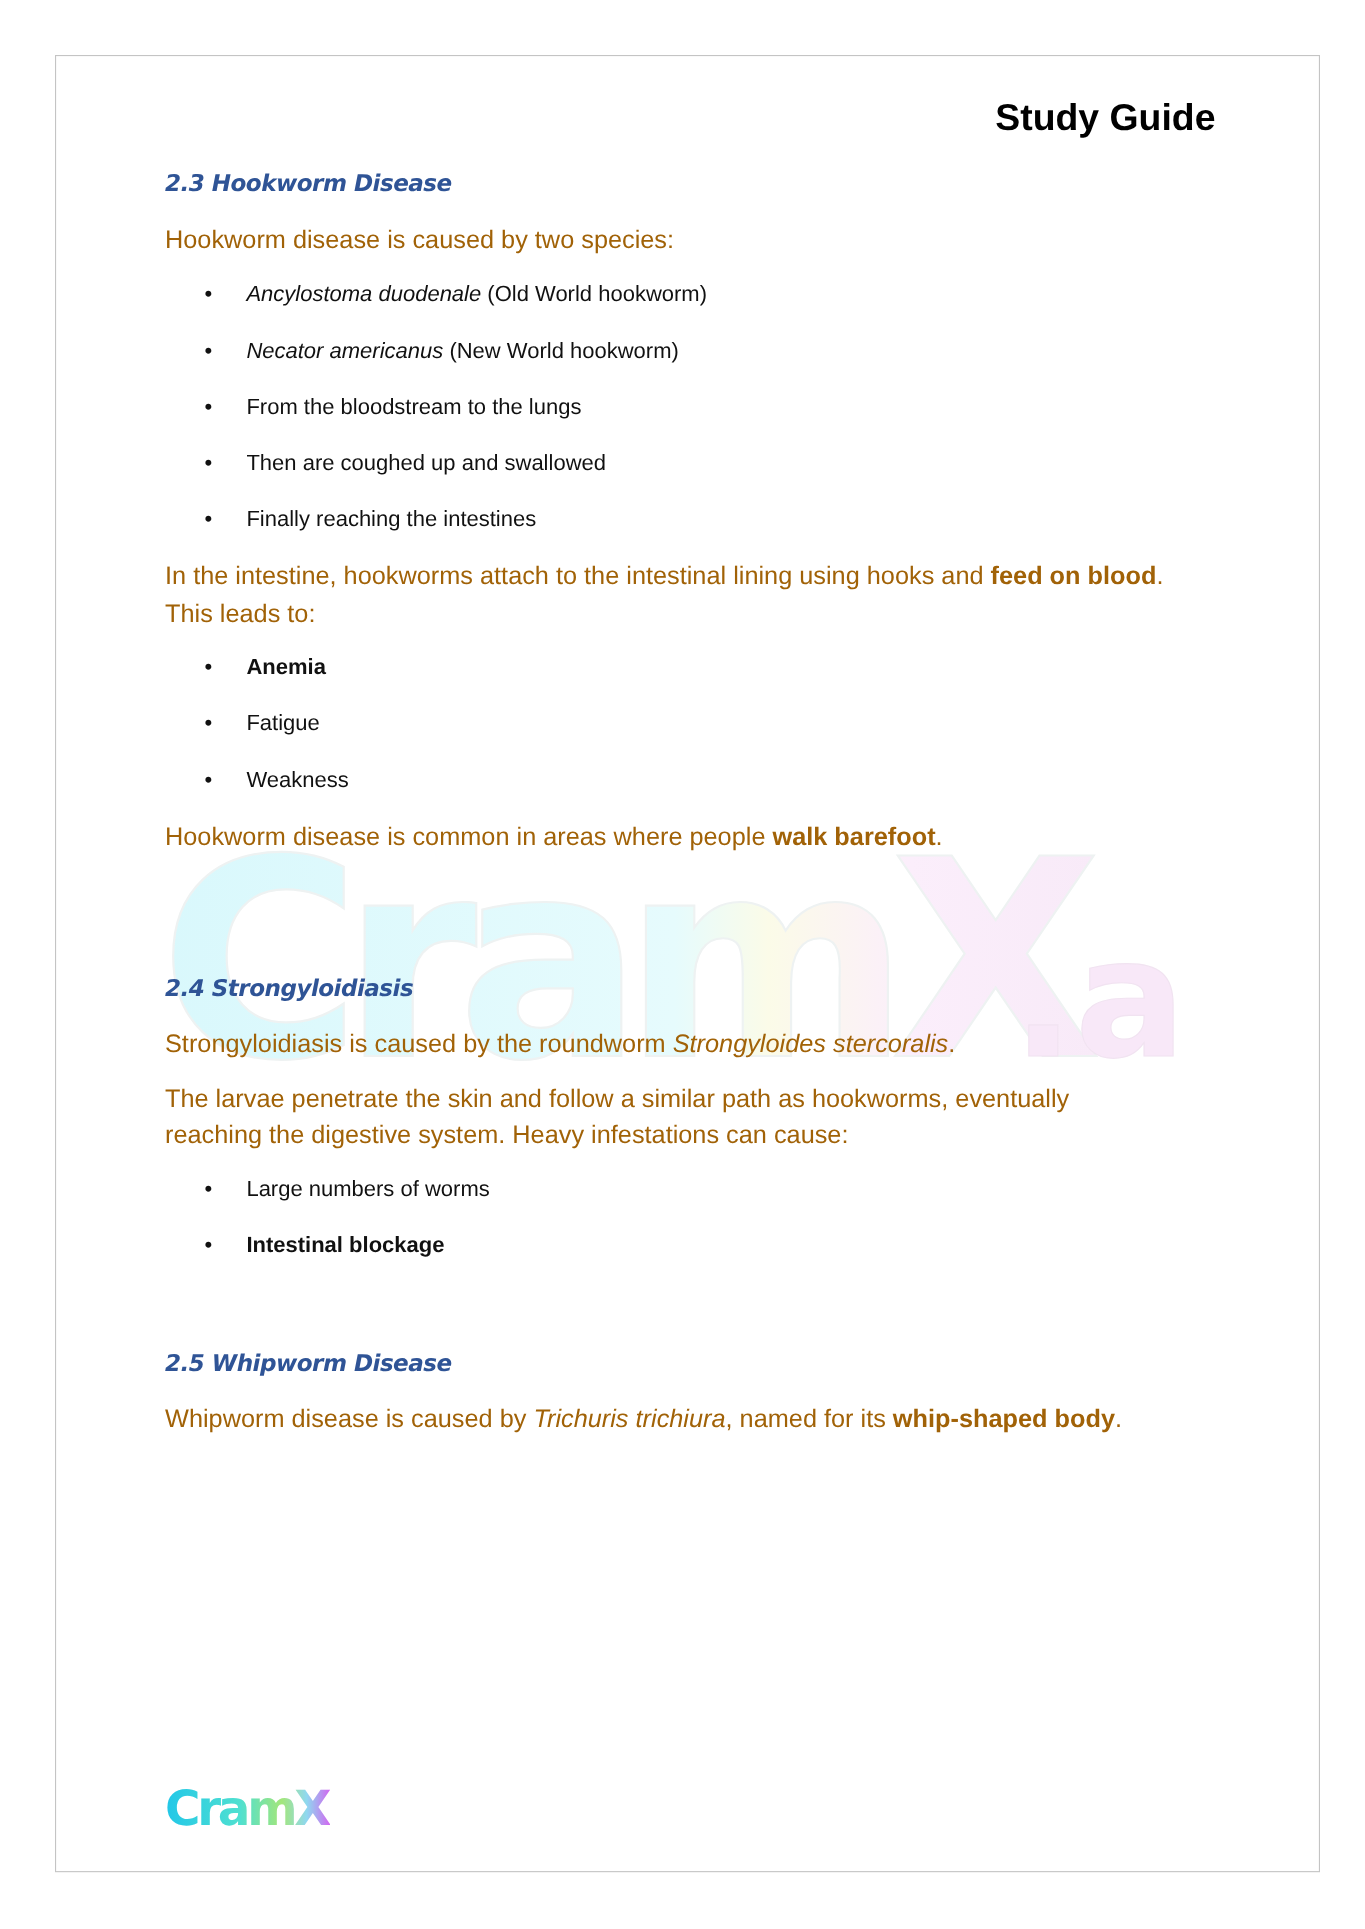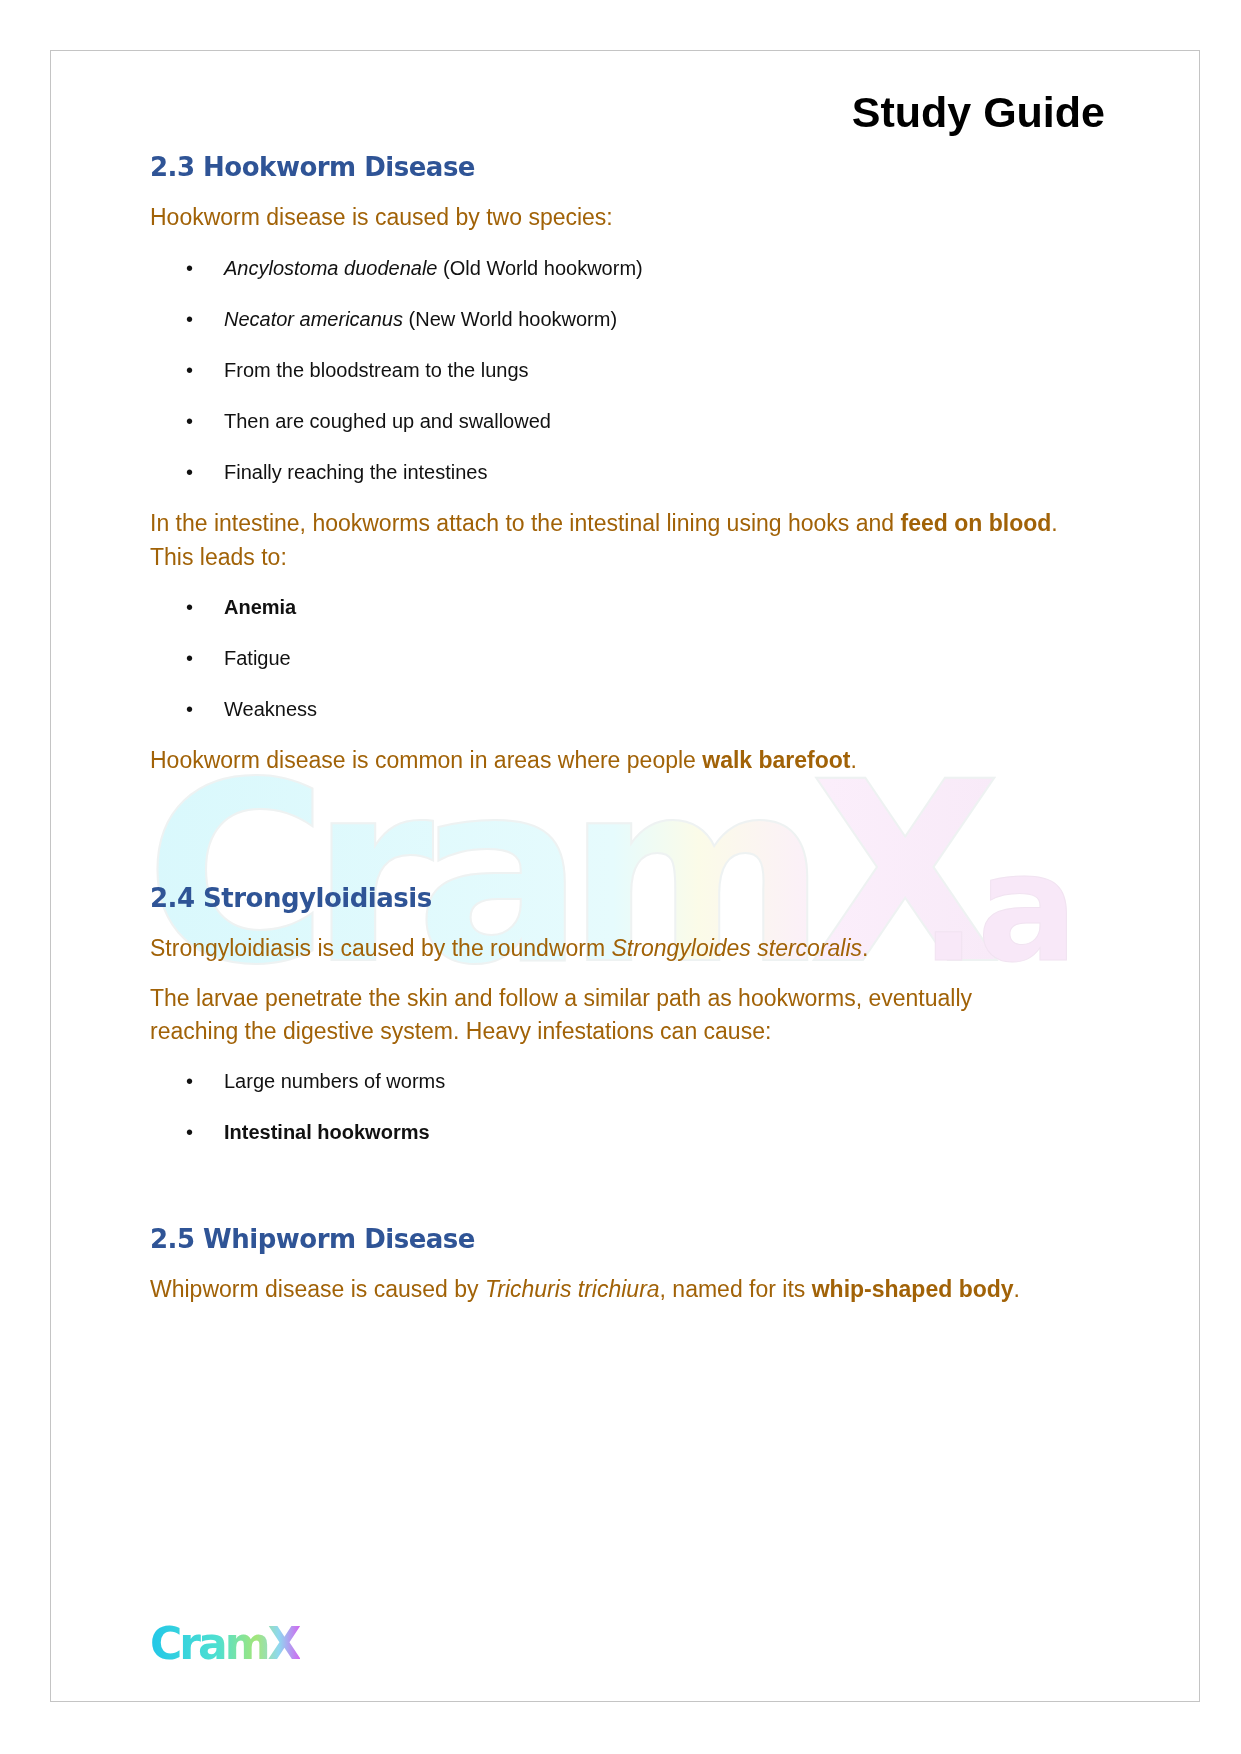--- a/index.html
+++ b/index.html
@@ -2,25 +2,25 @@
 <html><head>
 <meta charset="utf-8">
 <style>
   html, body { margin: 0; padding: 0; background: #ffffff; }
   body { width: 1241px; height: 1754px; position: relative; overflow: hidden;
          font-family: "Liberation Sans", sans-serif; color: #111; }
   .page-frame { position: absolute; left: 50px; top: 50px; width: 1150px; height: 1652px;
                 border: 1px solid #c4c4c4; box-sizing: border-box; background: #fff; }
   .watermark { position: absolute; left: 150px; top: 760px; width: 940px; height: 230px;
                pointer-events: none; }
-  .doc-title { position: absolute; right: 136px; top: 88px; font-size: 43px; font-weight: bold;
+  .doc-title { position: absolute; right: 136px; top: 88px; font-size: 34px; font-weight: bold;
                color: #000; letter-spacing: 0px; }
   .content { position: absolute; left: 150px; top: 150px; width: 940px; }
-  h2 { font-family: "DejaVu Sans", sans-serif; font-size: 26px; font-weight: bold; color: #2f5496;
-       margin: 0; line-height: 34px; letter-spacing: -0.5px; }
+  h2 { font-family: "DejaVu Sans", sans-serif; font-size: 21px; font-weight: bold; color: #2f5496;
+       margin: 0; line-height: 34px; letter-spacing: -0.5px; font-style: italic; }
   p { margin: 0; font-size: 23px; line-height: 35px; color: #a16207; }
   ul { list-style: none; margin: 0; padding: 0; }
   li { position: relative; font-size: 20px; line-height: 35px; padding-left: 74px; }
   li .bullet { position: absolute; left: 36px; top: 0; }
   .logo { position: absolute; left: 150px; top: 1615px; }
 </style>
 </head>
 <body>
 
 <div class="page-frame"></div>
@@ -63,21 +63,21 @@
     </ul>
     <p style="margin-top:16px"><span>Hookworm disease is common in areas where people </span><b>walk barefoot</b><span>.</span></p>
   </section>
 
   <section style="margin-top:103px">
     <h2>2.4 Strongyloidiasis</h2>
     <p style="margin-top:16px"><span>Strongyloidiasis is caused by the roundworm </span><i>Strongyloides stercoralis</i><span>.</span></p>
     <p style="margin-top:16px; line-height:33px; width:880px">The larvae penetrate the skin and follow a similar path as hookworms, eventually reaching the digestive system. Heavy infestations can cause:</p>
     <ul style="margin-top:16px">
       <li><span class="bullet">•</span><span>Large numbers of worms</span></li>
-      <li style="margin-top:16px"><span class="bullet">•</span><b>Intestinal hookworms</b></li>
+      <li style="margin-top:16px"><span class="bullet">•</span><b>Intestinal blockage</b></li>
     </ul>
   </section>
 
   <section style="margin-top:72px">
     <h2>2.5 Whipworm Disease</h2>
     <p style="margin-top:16px"><span>Whipworm disease is caused by </span><i>Trichuris trichiura</i><span>, named for its </span><b>whip-shaped body</b><span>.</span></p>
   </section>
 </div>
 
 <svg class="logo" width="150" height="52" viewBox="0 0 150 52">

